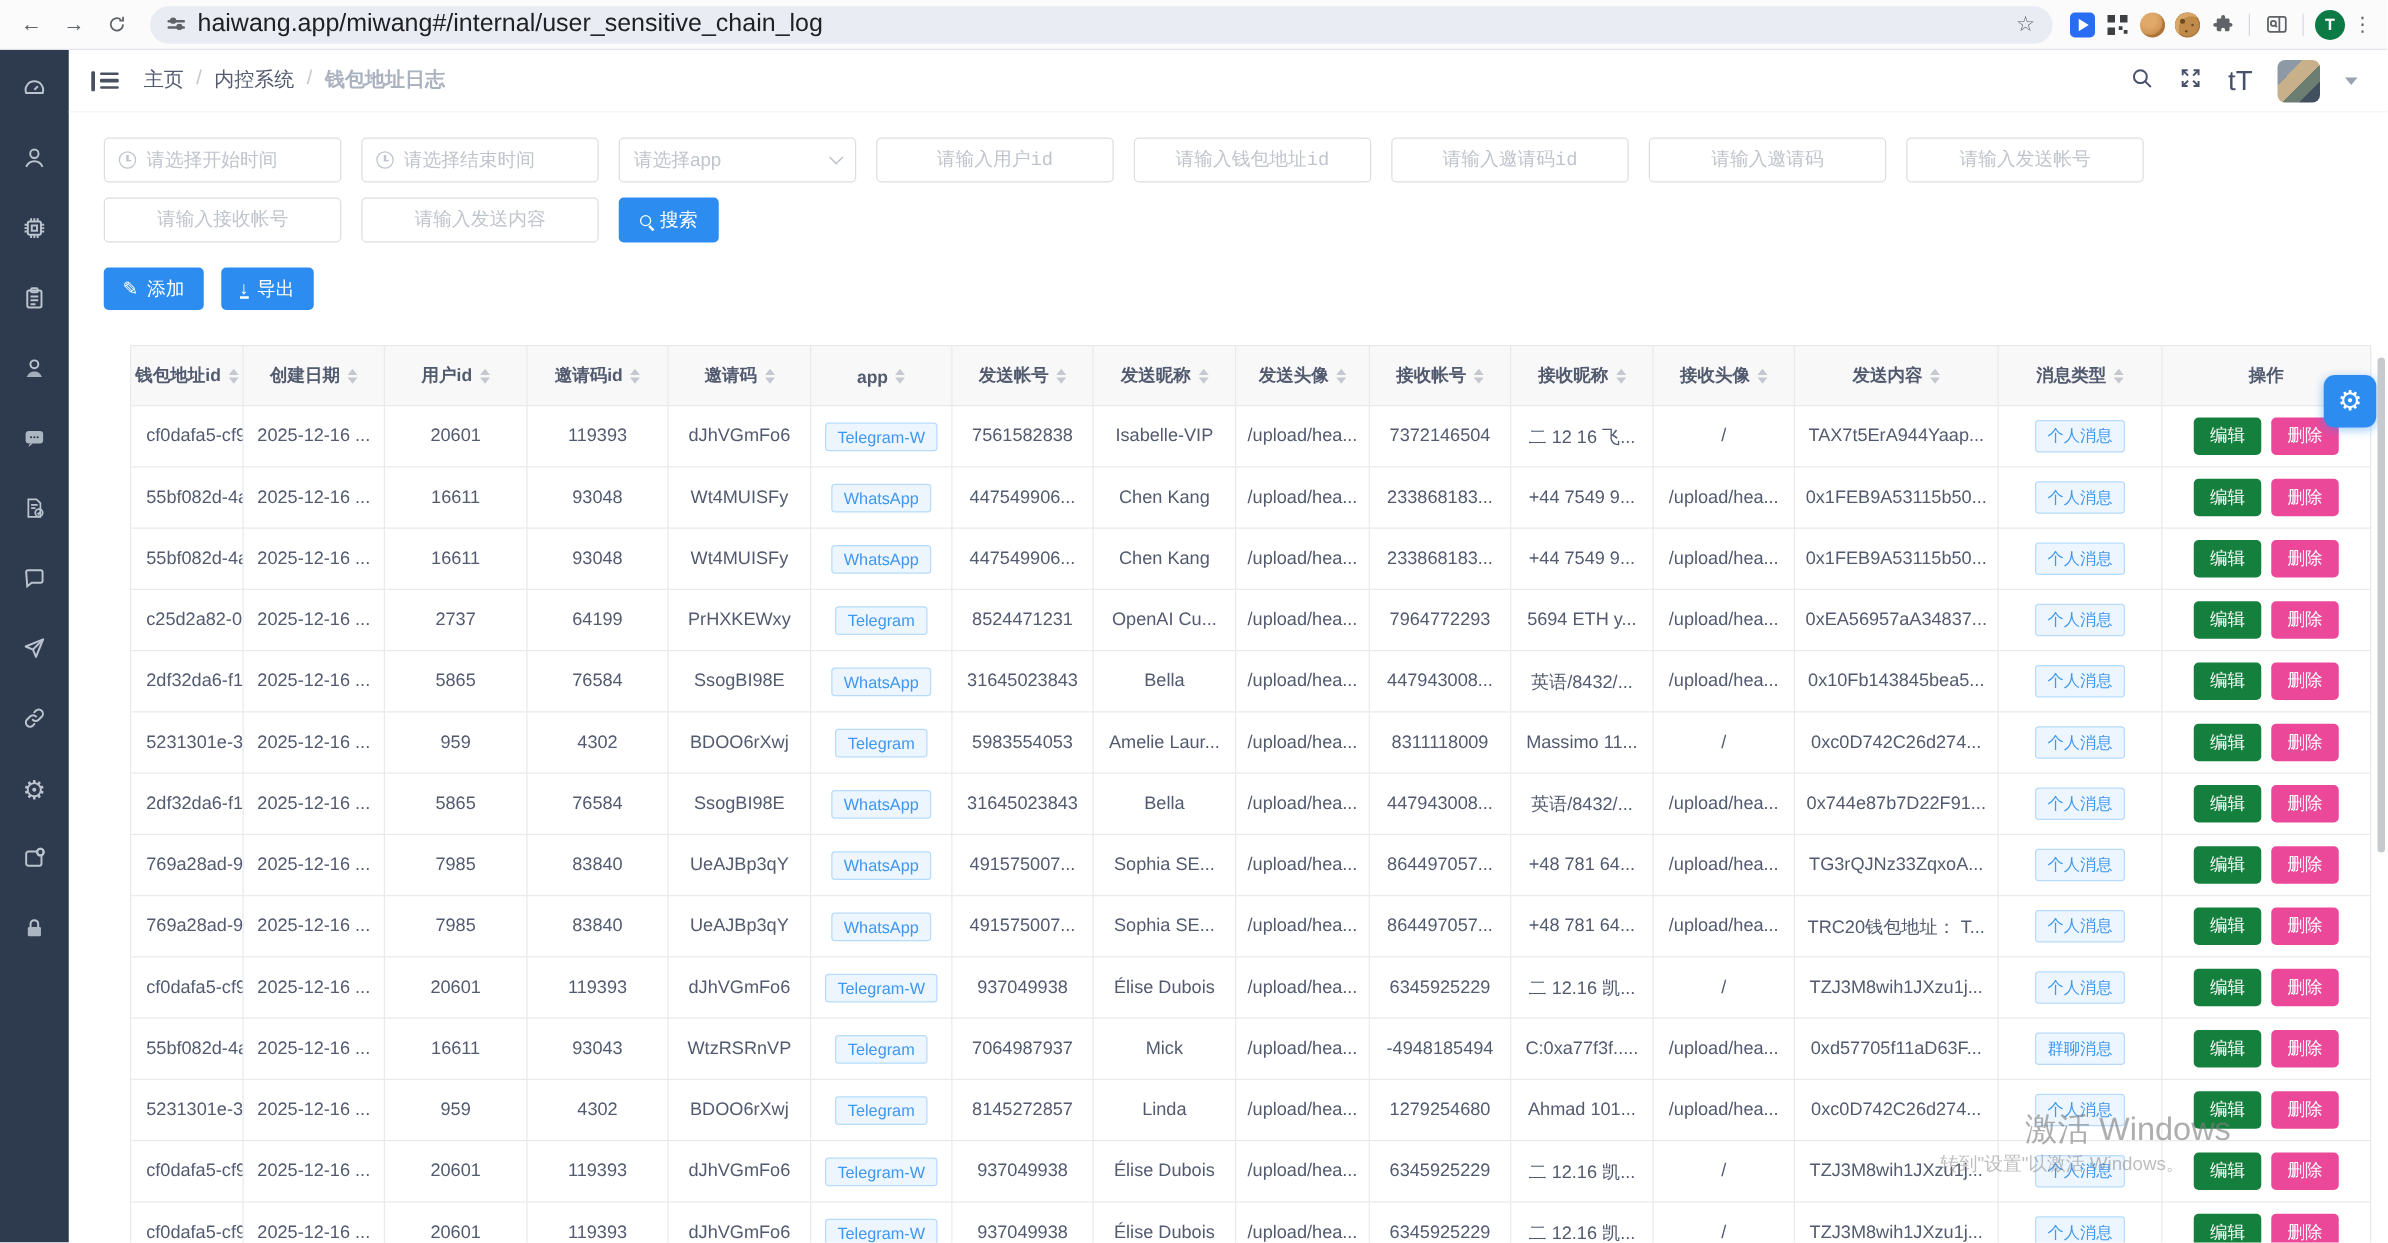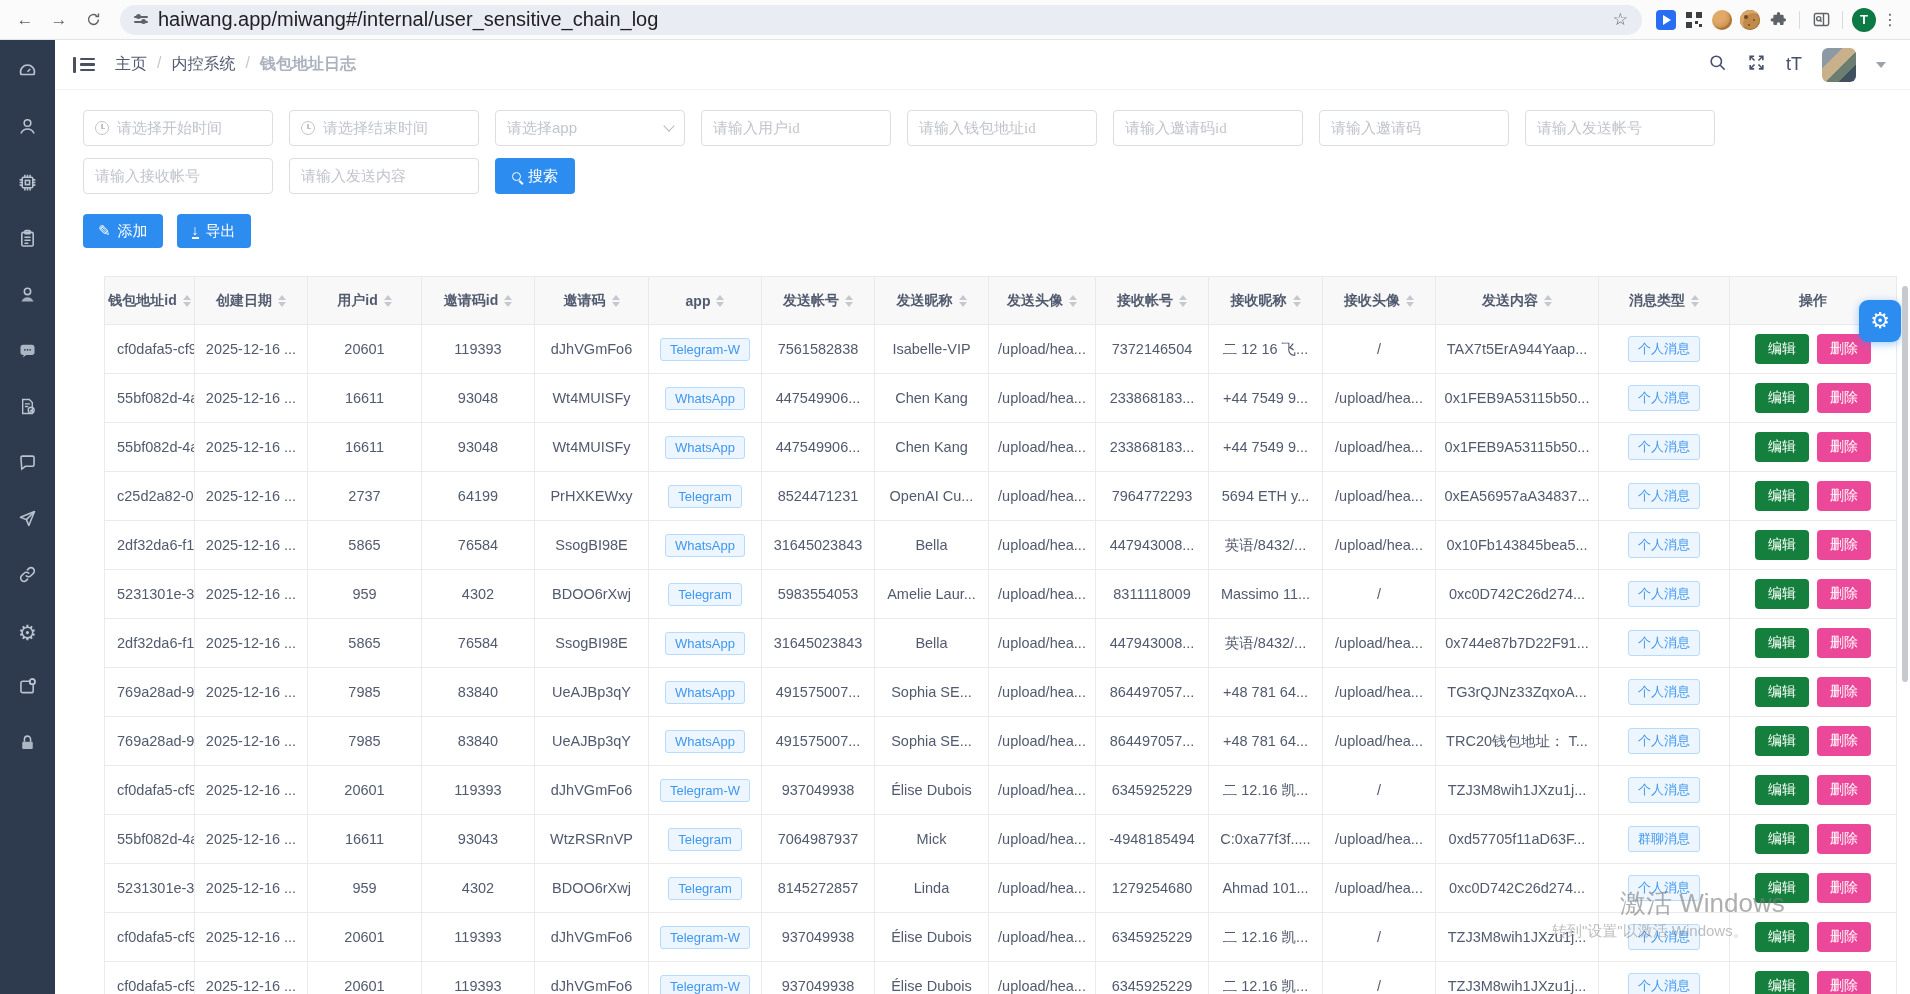--- a/index.html
+++ b/index.html
@@ -50,32 +50,32 @@
   .unfold { display:flex; align-items:center; gap:4px; margin-right:20px; }
   .unfold .vbar { width:3px; height:16px; background:#495060; border-radius:1px; }
   .unfold .lines { display:flex; flex-direction:column; gap:3px; }
   .unfold .lines i { display:block; width:15px; height:2.5px; background:#495060; border-radius:1px; }
   .crumbs { display:flex; align-items:flex-start; gap:10px; font-size:16px; }
   .crumb { color:#515a6e; }
   .crumb.current { color:#aab2bf;font-weight:bold; }
   .crumb-sep { color:#c5c8ce; }
   .topbar-right { margin-left:auto; display:flex; align-items:center; gap:20px; color:#47506a; }
   .topbar-right svg { stroke:#47506a; }
-  .ticon-text { font-size:18px; color:#47506a; }
+  .ticon-text { font-size:22px; color:#47506a; }
   .user-avatar { width:34px; height:34px; border-radius:6px;
     background:linear-gradient(135deg,#8d9aa5 0 30%,#c8b08a 30% 55%,#6c7d72 55% 75%,#41505e 75%); }
   .caret-down { width:0; height:0; border-left:5px solid transparent; border-right:5px solid transparent;
     border-top:6px solid #9aa2ad; }
 
   
   .filters { padding:20px 0 0 28px; display:flex; flex-wrap:wrap; column-gap:16px; row-gap:12px; width:1700px; }
   .f-field { width:190px; height:36px; border:1px solid #dcdee2; border-radius:4px; background:#fff;
     display:flex; align-items:center; padding:0 11px; gap:8px; }
   .f-field input { border:none; outline:none; width:100%; font-size:15px; color:#737373; background:transparent;
-    font-family:Liberation Serif, serif; }
+    font-family:Liberation Mono, monospace;text-align:center; }
   .f-field input::placeholder { color:#c0c4cc; }
   .ph { font-size:15px; color:#c0c4cc; white-space:nowrap; overflow:hidden; }
   .clock { width:14px; height:14px; border:1.5px solid #c0c4cc; border-radius:50%; position:relative; flex:0 0 auto; }
   .clock::after { content:""; position:absolute; left:5px; top:2px; width:1.5px; height:4.5px; background:#c0c4cc; }
   .clock::before { content:""; position:absolute; left:5px; top:5.5px; width:4px; height:1.5px; background:#c0c4cc; }
   .f-select { justify-content:space-between; }
   .chev { width:8px; height:8px; border-right:1.5px solid #b6bac2; border-bottom:1.5px solid #b6bac2;
     transform:rotate(45deg); margin-top:-4px; flex:0 0 auto; }
   .btn-search { height:36px; padding:0 17px; background:#2d8cf0; border:none; border-radius:4px; color:#fff;
     font-size:15px; display:flex; align-items:center; gap:7px; font-family:inherit; }

